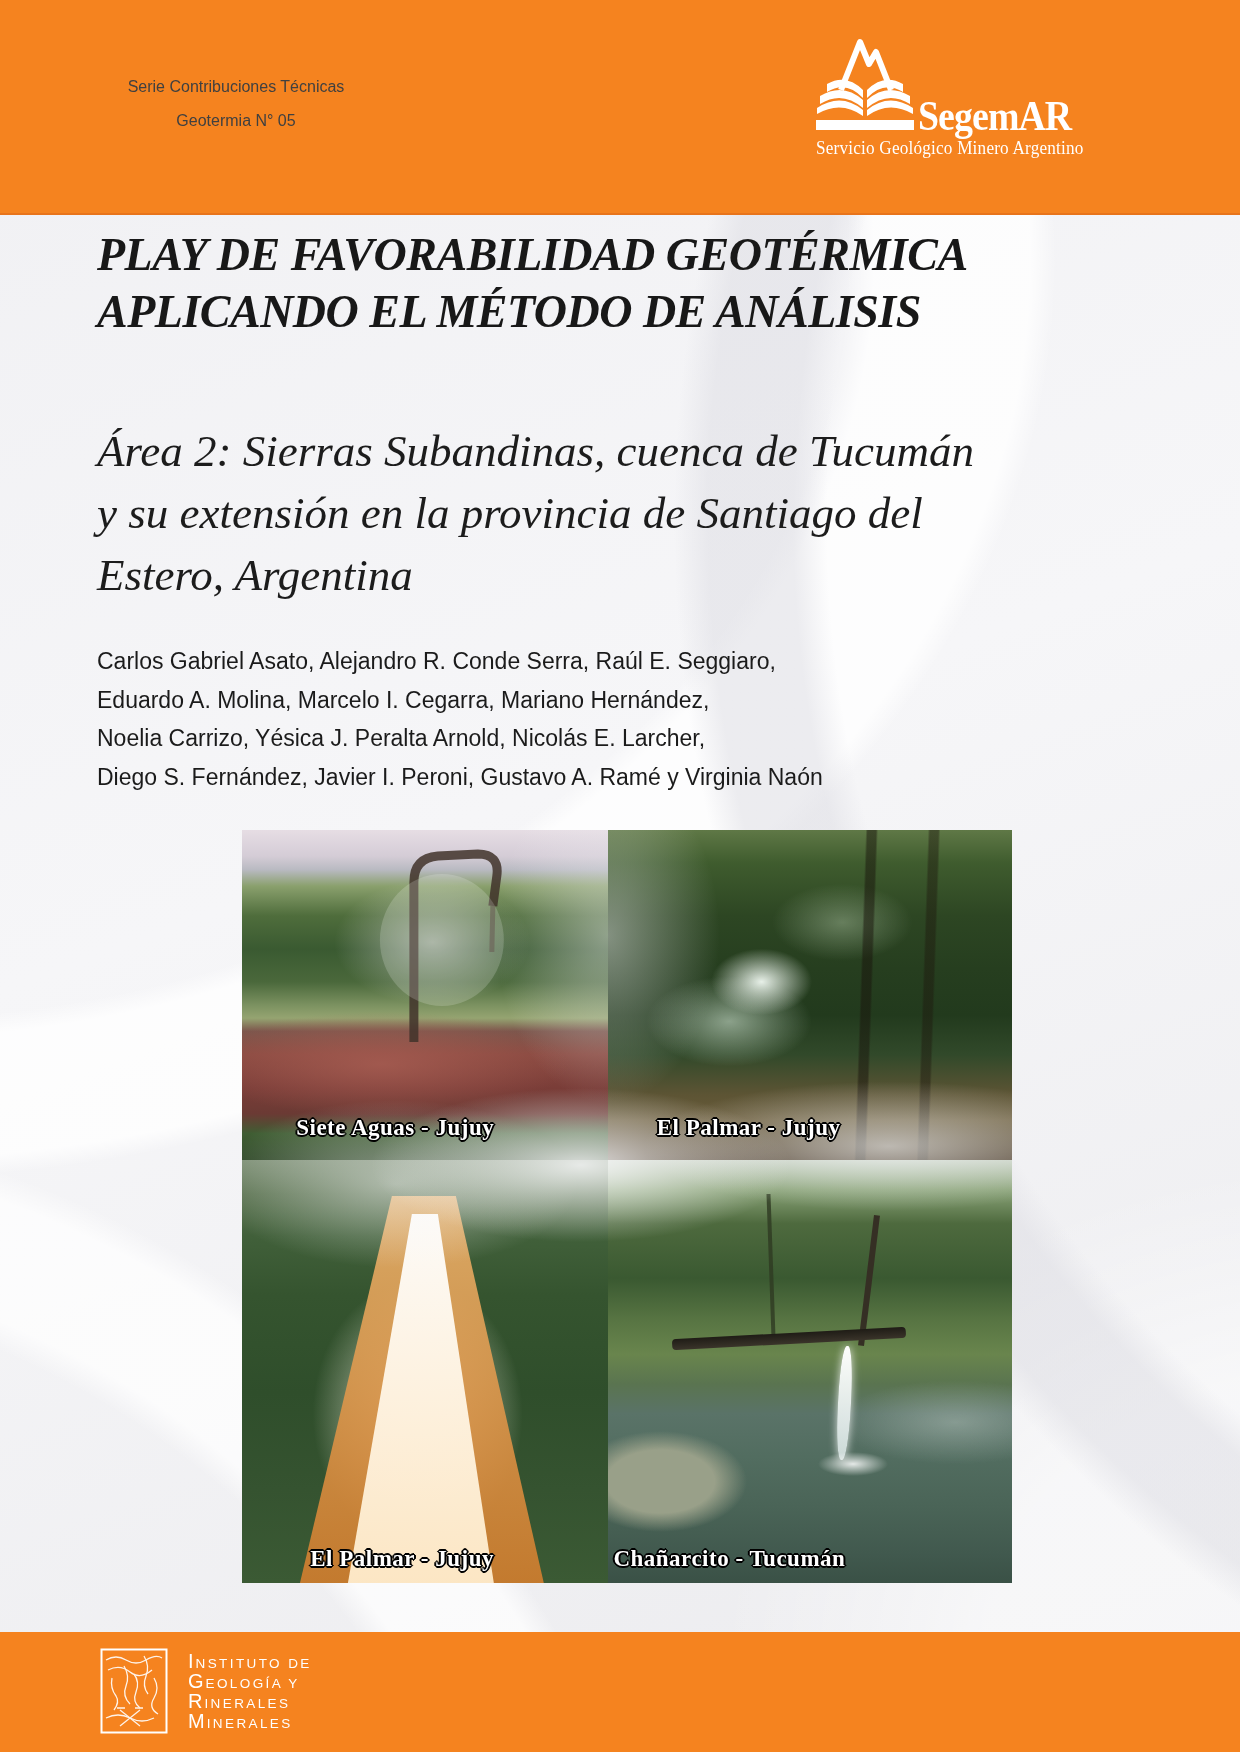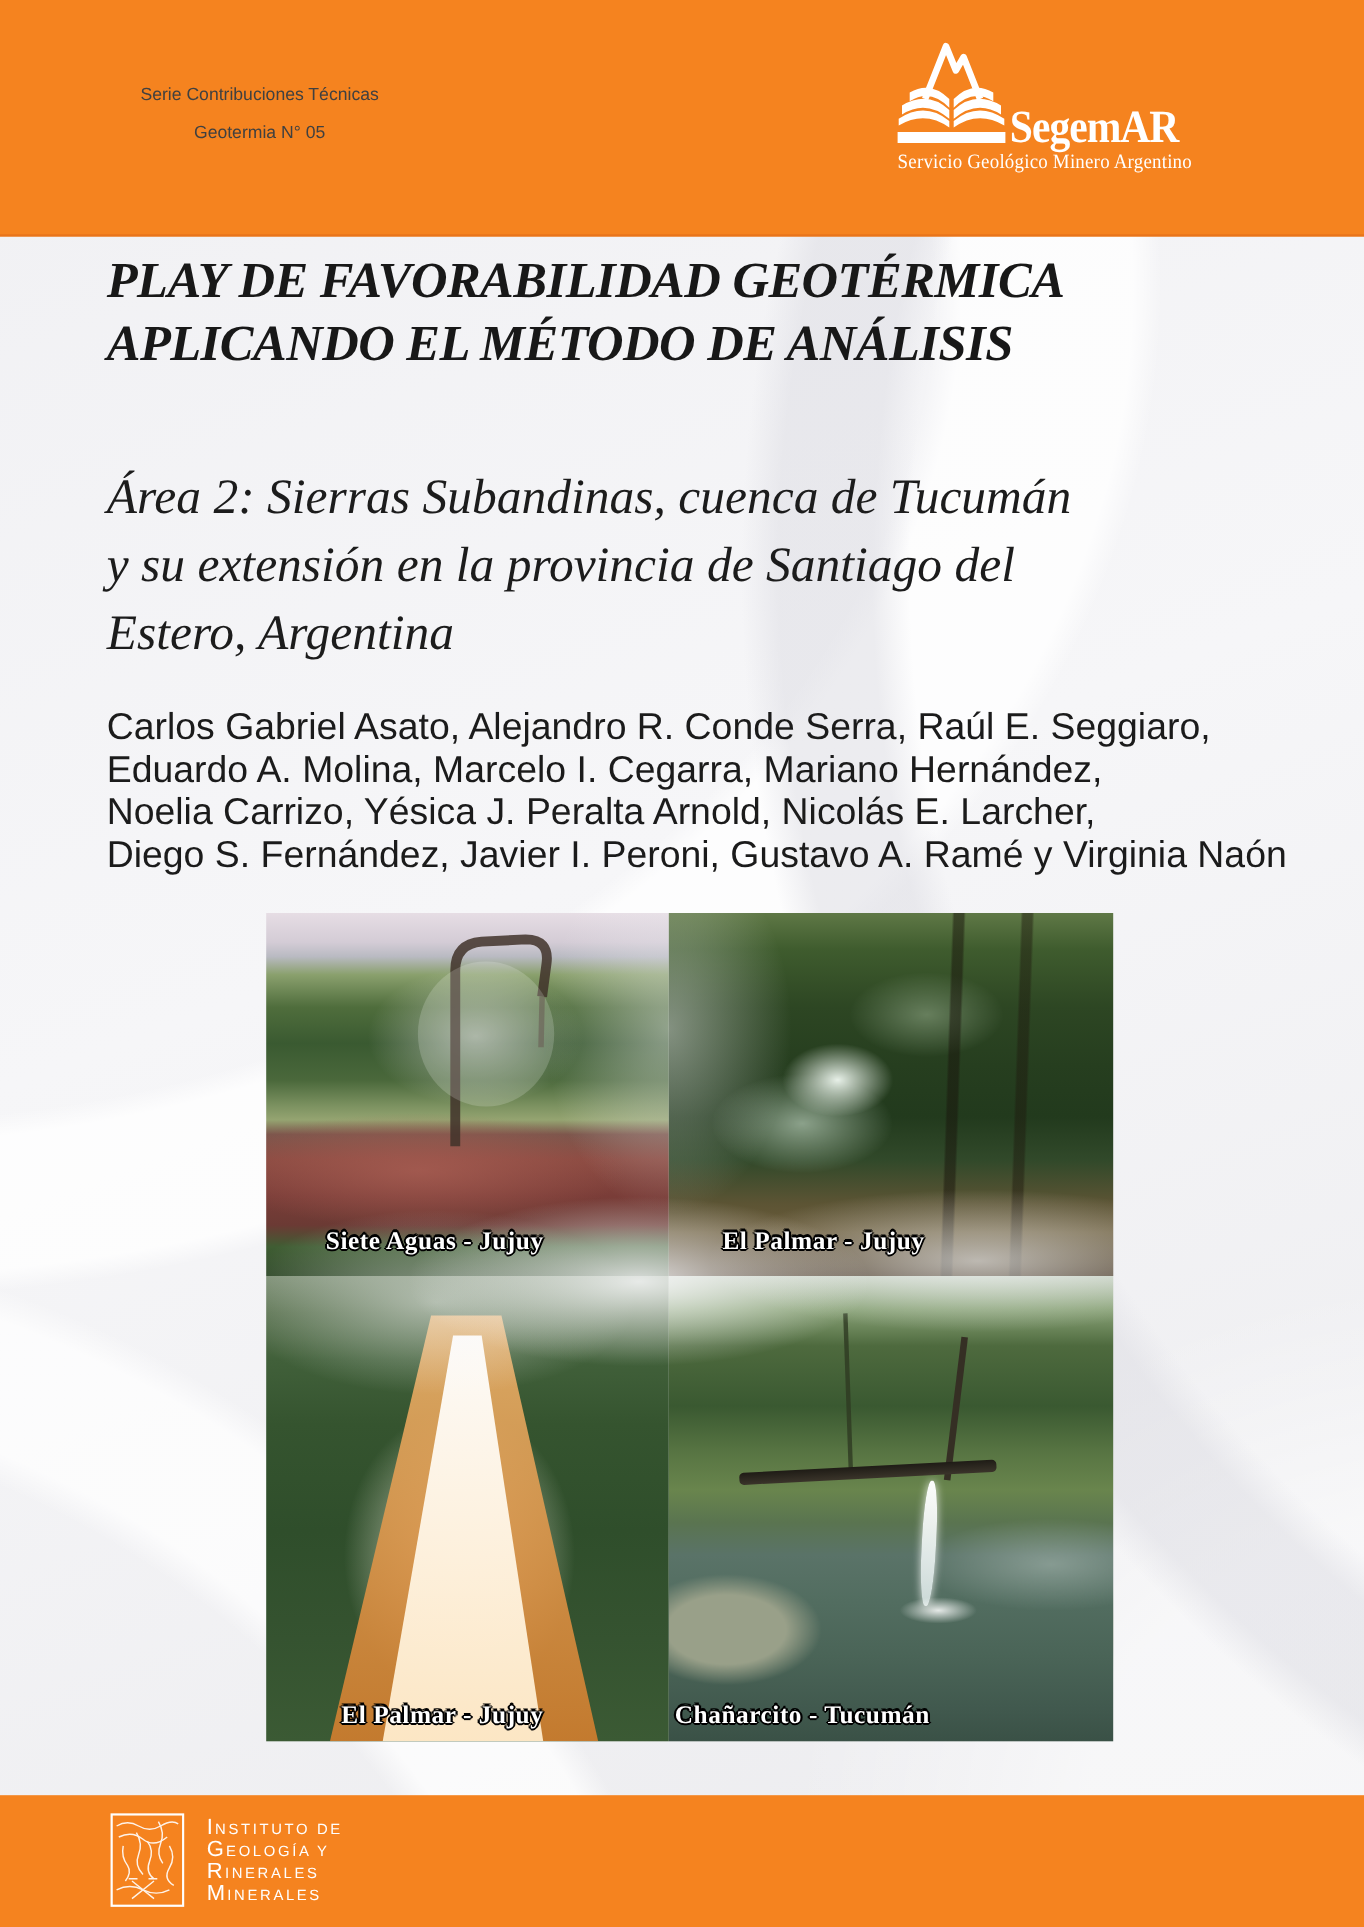--- a/index.html
+++ b/index.html
@@ -25,21 +25,21 @@
   .logo .tagline{position:absolute;left:1px;top:112px;width:300px;font-size:18.5px;
                  letter-spacing:.2px;transform:scaleX(.93);transform-origin:left;font-weight:400;}
   
   .title{position:absolute;left:97px;top:226px;color:#181818;
          font-family:"Liberation Serif", serif;font-style:italic;font-weight:bold;
          font-size:46px;line-height:57px;letter-spacing:-.5px;white-space:nowrap;}
   .subtitle{position:absolute;left:97px;top:389px;color:#1c1c1c;
          font-family:"Liberation Serif", serif;font-style:italic;font-weight:normal;
          font-size:45px;line-height:62px;white-space:nowrap;margin-top:31px;}
   .authors{position:absolute;left:97px;top:642px;color:#1b1b1b;
-         font-size:34px;line-height:38.5px;white-space:nowrap;}
+         font-size:23px;line-height:38.5px;white-space:nowrap;}
   
   .collage{position:absolute;left:242px;top:830px;width:770px;height:753px;}
   .row{display:flex;width:100%;}
   .row1{height:330px;}
   .row2{height:423px;}
   .q{position:relative;overflow:hidden;}
   .qa{width:47.5%;} .qb{width:52.5%;}
   .q1{background:
       radial-gradient(140px 90px at 52% 34%, rgba(246,240,246,.5), rgba(246,240,246,0) 70%),
       radial-gradient(250px 70px at 38% 71%, rgba(170,95,84,.75), rgba(170,95,84,0) 75%),

